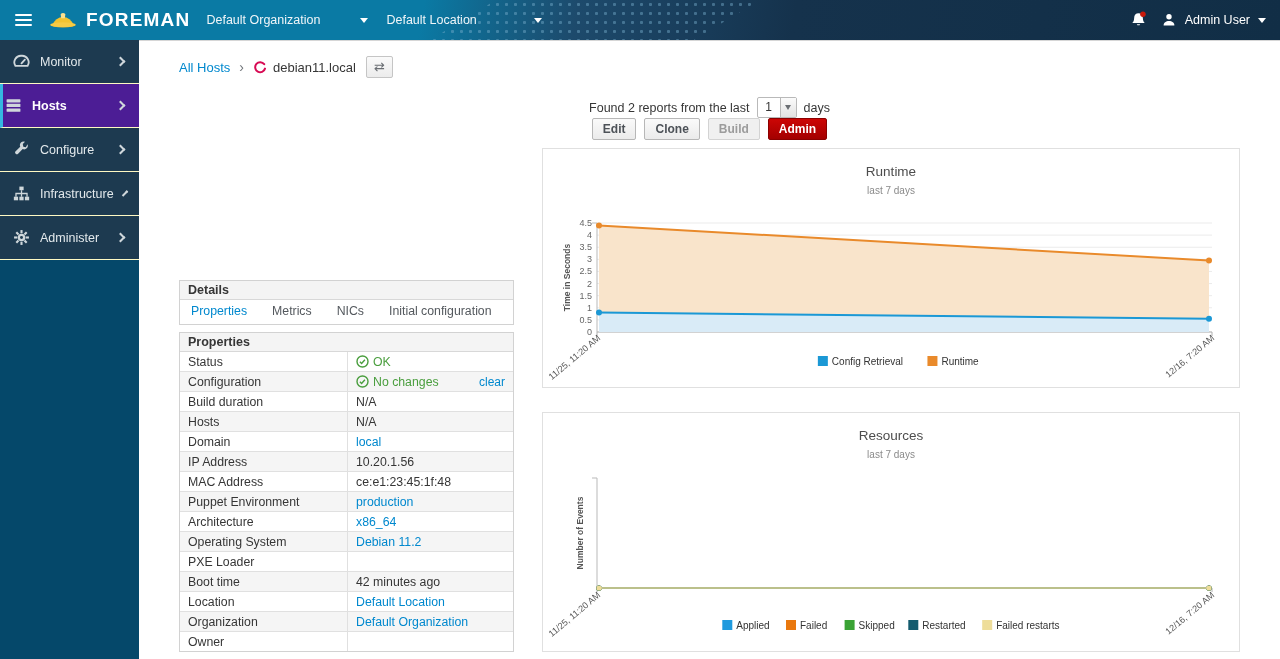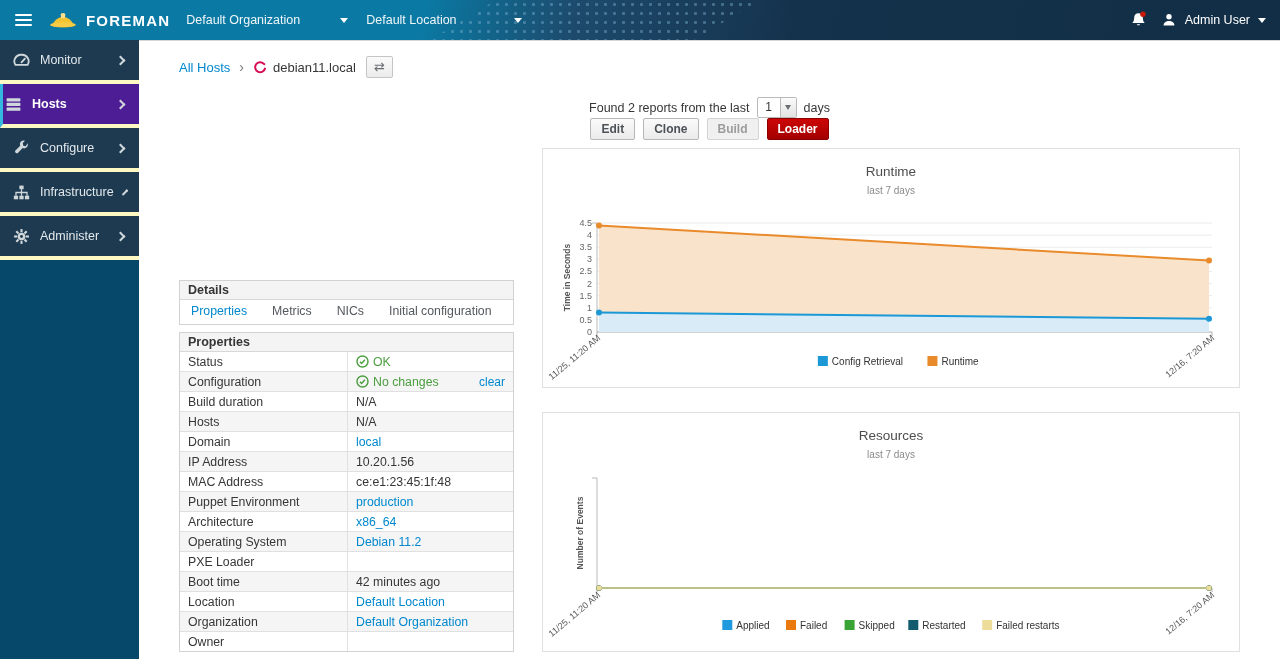--- a/index.html
+++ b/index.html
@@ -10,35 +10,35 @@
   .masthead { position:absolute; top:0; left:0; width:1280px; height:40px; z-index:20;
     background:linear-gradient(100deg,#0a7aa4 0%,#0a7aa4 33%,#1d4a6c 45%,#15324c 62%,#112e46 100%);
     display:flex; align-items:center; color:#fff; }
   .masthead .dots { position:absolute; left:430px; top:0; width:330px; height:40px;
     background-image:radial-gradient(circle, rgba(120,175,205,.45) 1.3px, transparent 1.8px);
     background-size:9px 9px; clip-path:polygon(20% 0,100% 0,80% 100%,0 100%); pointer-events:none; }
   .hamburger { width:46px; height:40px; display:flex; flex-direction:column; justify-content:center;
     align-items:center; gap:3px; cursor:pointer; }
   .hamburger span { width:17px; height:2px; background:#fff; border-radius:1px; }
   .brand { display:flex; align-items:center; gap:8px; margin-left:2px; }
-  .brand-text { font-size:15px; font-weight:bold; letter-spacing:1.2px; }
+  .brand-text { font-size:19px; font-weight:bold; letter-spacing:1.2px; }
   .ctx { display:flex; align-items:center; justify-content:space-between; cursor:pointer;
     font-size:12.5px; color:#f0f6f9; }
   .ctx.org { margin-left:16px; width:162px; }
   .ctx.loc { margin-left:18px; width:156px; }
   .caret { width:0; height:0; border-left:4px solid transparent; border-right:4px solid transparent;
     border-top:5px solid #fff; display:inline-block; }
   .mast-right { position:absolute; right:14px; top:0; height:40px; display:flex; align-items:center; gap:14px; }
   .user-menu { display:flex; align-items:center; gap:8px; cursor:pointer; font-size:12.5px; }
   .bell-wrap { position:relative; cursor:pointer; display:flex; }
 
   
   .sidebar { position:absolute; top:40px; left:0; bottom:0; width:139px; background:#05486a; z-index:10; }
   .nav-item { height:44px; display:flex; align-items:center; padding-left:13px; gap:10px;
-    background:#1d3a50; border-bottom:4px solid #fef9c3; cursor:pointer; position:relative; }
+    background:#1d3a50; border-bottom:1px solid #fef9c3; cursor:pointer; position:relative; }
   .nav-item .nav-label { font-size:12.5px; color:#e3e9ec; flex:1; }
   .nav-item .nav-chevron { margin-right:15px; width:7px; height:7px; border-style:solid;
     border-color:#cfd7db; border-width:2px 2px 0 0; transform:rotate(45deg); }
   .nav-item.active { background:#4c1d95; border-left:3px solid #35b8e0; padding-left:2px; }
   .nav-item.active .nav-label { font-weight:bold; color:#fff; }
   .nav-icon { width:17px; height:17px; display:flex; }
 
   
   .content { position:absolute; left:139px; top:40px; right:0; bottom:0; background:#fff;
     border-top:1px solid #d6d6d6; padding:0 40px; overflow:hidden; }
@@ -232,21 +232,21 @@
         <span class="day-arrow">
             <span class="caret"></span>
           </span>
       </span>
       <span>days</span>
     </div>
     <div class="btn-group">
       <button class="btn">Edit</button>
       <button class="btn">Clone</button>
       <button class="btn disabled">Build</button>
-      <button class="btn danger">Loader</button>
+      <button class="btn danger">Admin</button>
     </div>
   </div>
 
   <div class="columns">
 
     <div class="left-col">
       <div class="panel">
         <div class="panel-heading">Details</div>
         <div class="tabs" id="detail-tabs">
             <span class="tab active">Properties</span>

